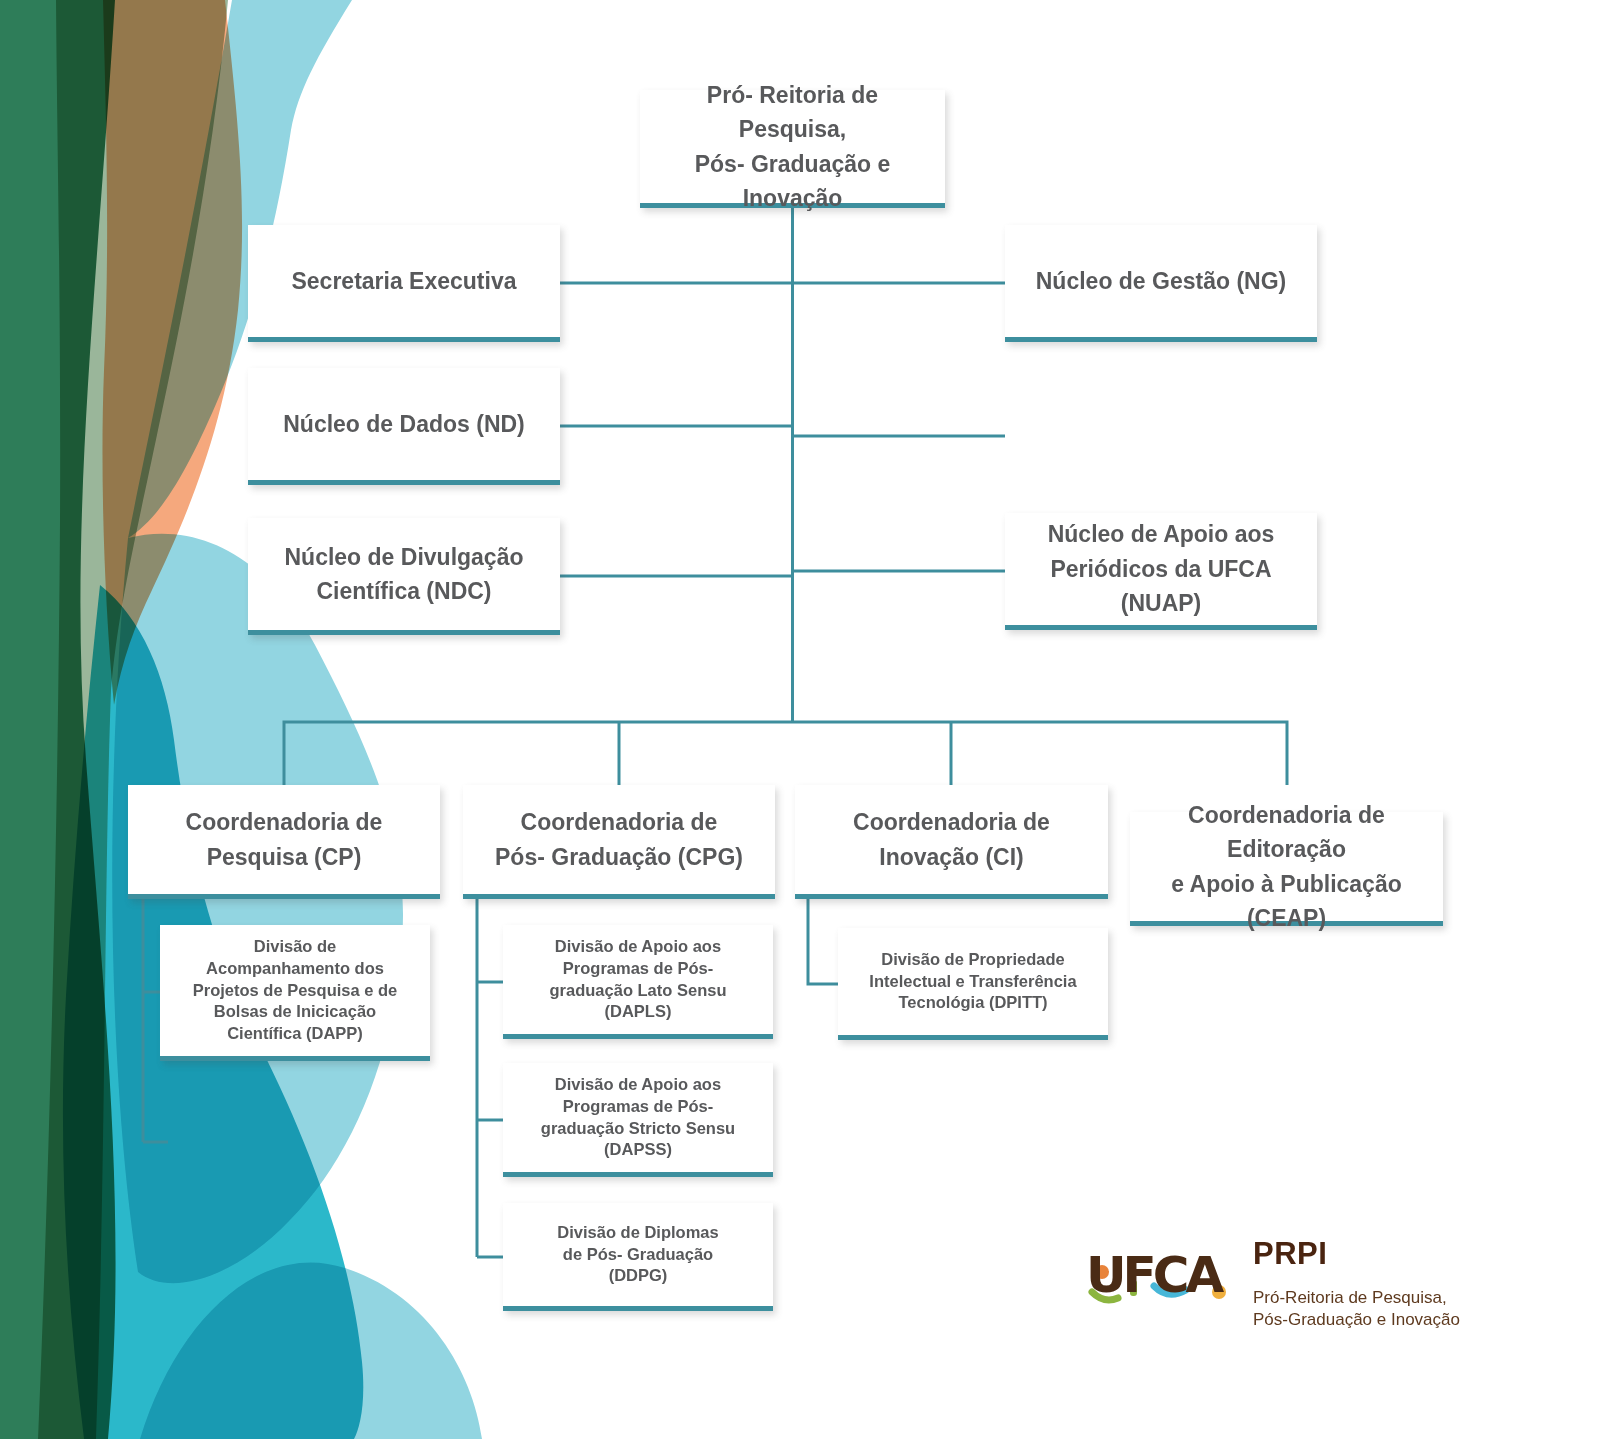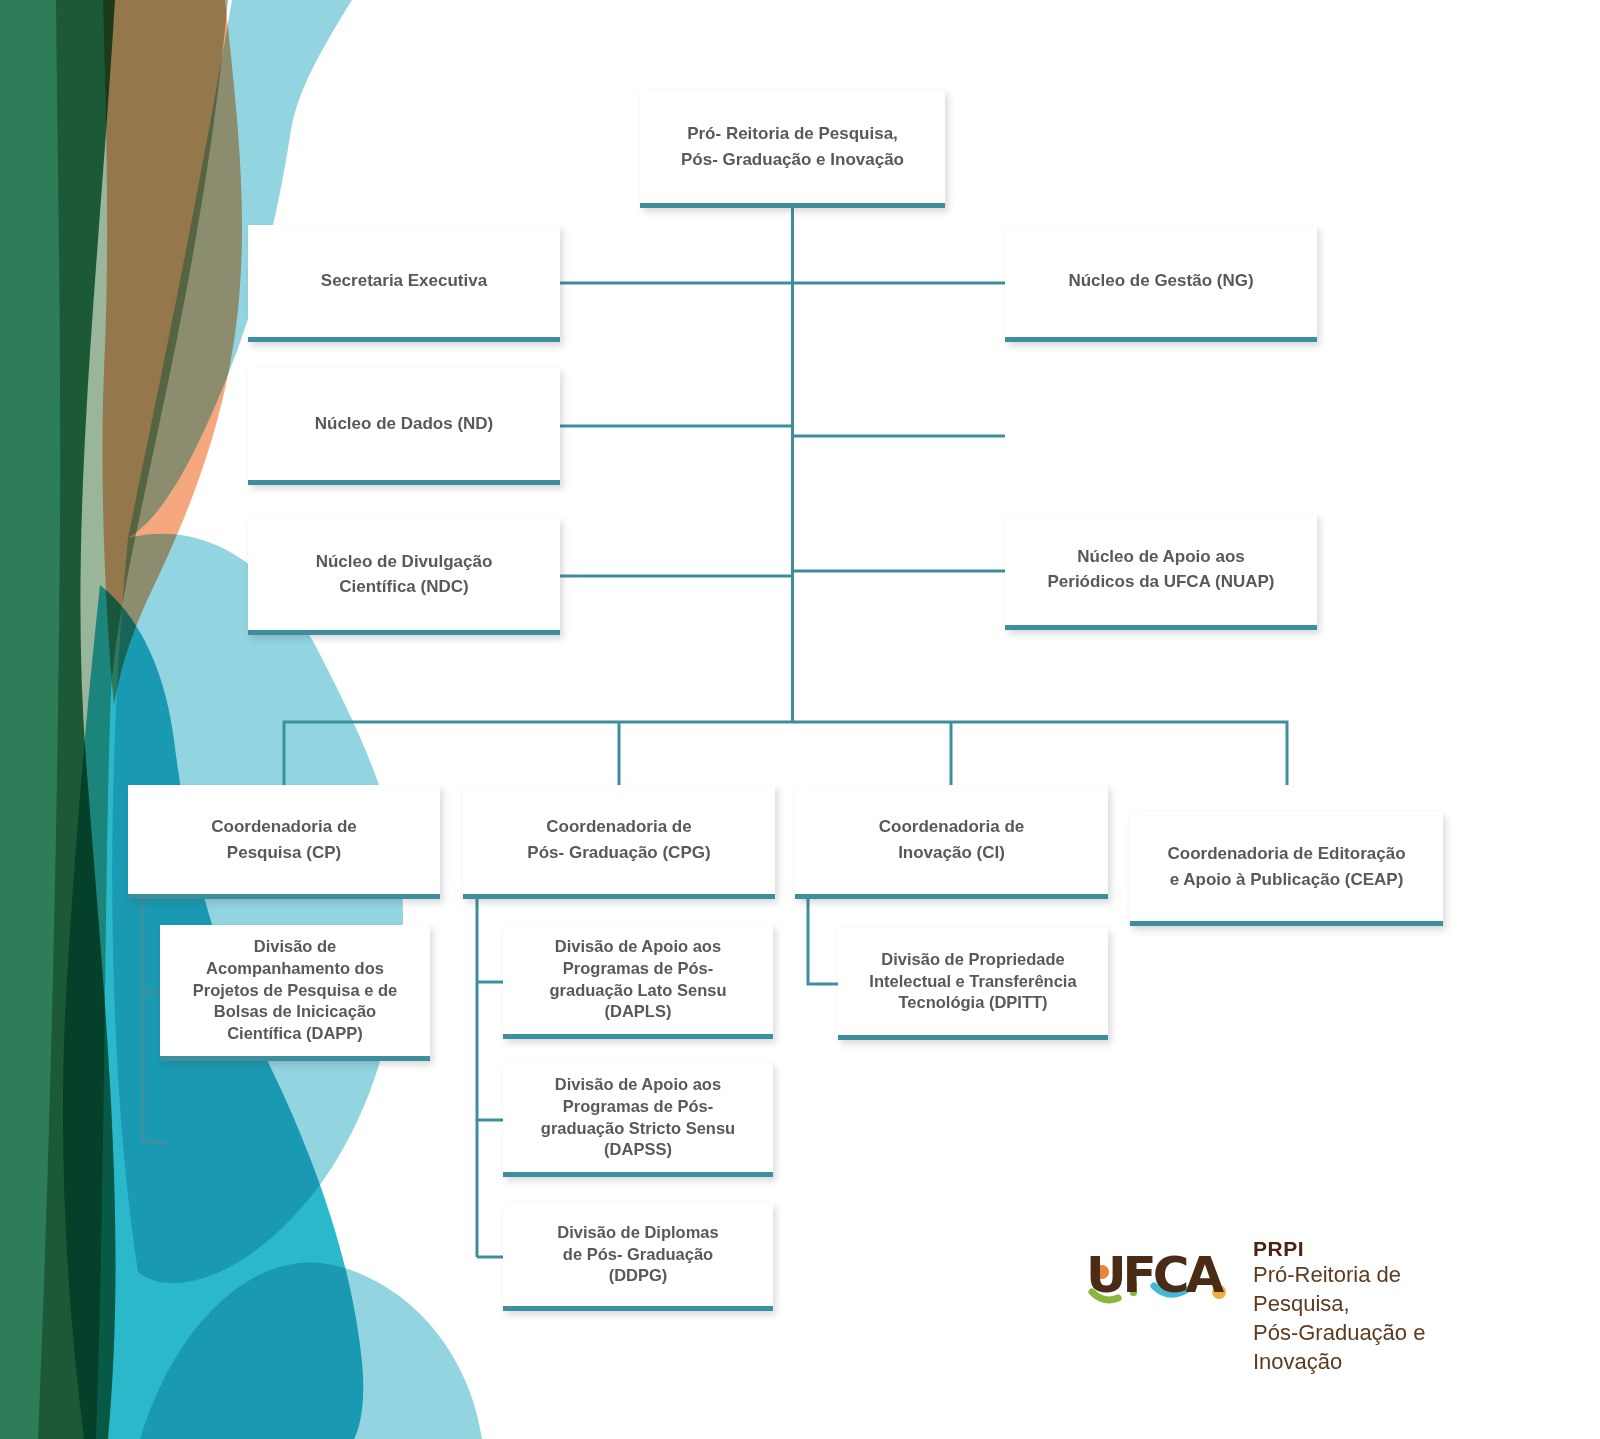--- a/index.html
+++ b/index.html
@@ -11,30 +11,30 @@
   #bg-art path{mix-blend-mode:multiply;}
   #connectors{position:absolute;left:0;top:0;z-index:1;}
   .node{
     position:absolute;box-sizing:border-box;background:#ffffff;
     display:flex;align-items:center;justify-content:center;text-align:center;
     font-weight:bold;color:#58595B;
     border-bottom:5px solid #3D8F9E;
     box-shadow:3px 4px 7px rgba(70,70,70,.20);
     white-space:pre-line;z-index:2;padding:6px 10px;
   }
-  .node.lg{font-size:17px;line-height:1.5;}
+  .node.lg{font-size:23px;line-height:1.5;}
   .node.sm{font-size:16.5px;line-height:1.32;}
   #logo{
     position:absolute;left:1086px;top:1238px;width:400px;height:110px;
     display:flex;align-items:flex-start;gap:17px;z-index:2;
   }
   #logo .wordmark{flex:0 0 auto;margin-top:4px;}
   #logo .text-block{display:flex;flex-direction:column;}
-  #logo .unit{font-size:21px;font-weight:bold;color:#4A2410;line-height:1.05;letter-spacing:.5px;}
-  #logo .subtitle{font-size:22px;color:#5E3A1F;line-height:1.32;white-space:pre-line;margin-top:0;}
+  #logo .unit{font-size:31px;font-weight:bold;color:#4A2410;line-height:1.05;letter-spacing:.5px;}
+  #logo .subtitle{font-size:17px;color:#5E3A1F;line-height:1.32;white-space:pre-line;margin-top:16px;}
 </style>
 </head>
 <body>
 
 <div id="canvas">
 
   <svg id="bg-art" width="700" height="1439" viewBox="0 0 700 1439" aria-hidden="true">
     <path d="M0,0 L115,0 C98,280 68,520 86,760 C104,1000 128,1220 108,1439 L0,1439 Z" fill="#2E7D59" style="mix-blend-mode:normal"></path>
     <path d="M56,0 L228,0 C213,160 186,300 158,430 C134,545 118,610 111,690 C104,880 106,1150 96,1439 L38,1439 C50,1150 58,820 60,520 C61,300 57,140 56,0 Z" fill="#8FAE8F" opacity="0.9"></path>
     <path d="M103,0 L225,0 C238,120 248,210 238,310 C225,430 185,520 152,590 C135,625 122,660 114,705 C104,600 100,470 104,370 C110,240 106,120 103,0 Z" fill="#F5A87D"></path>

